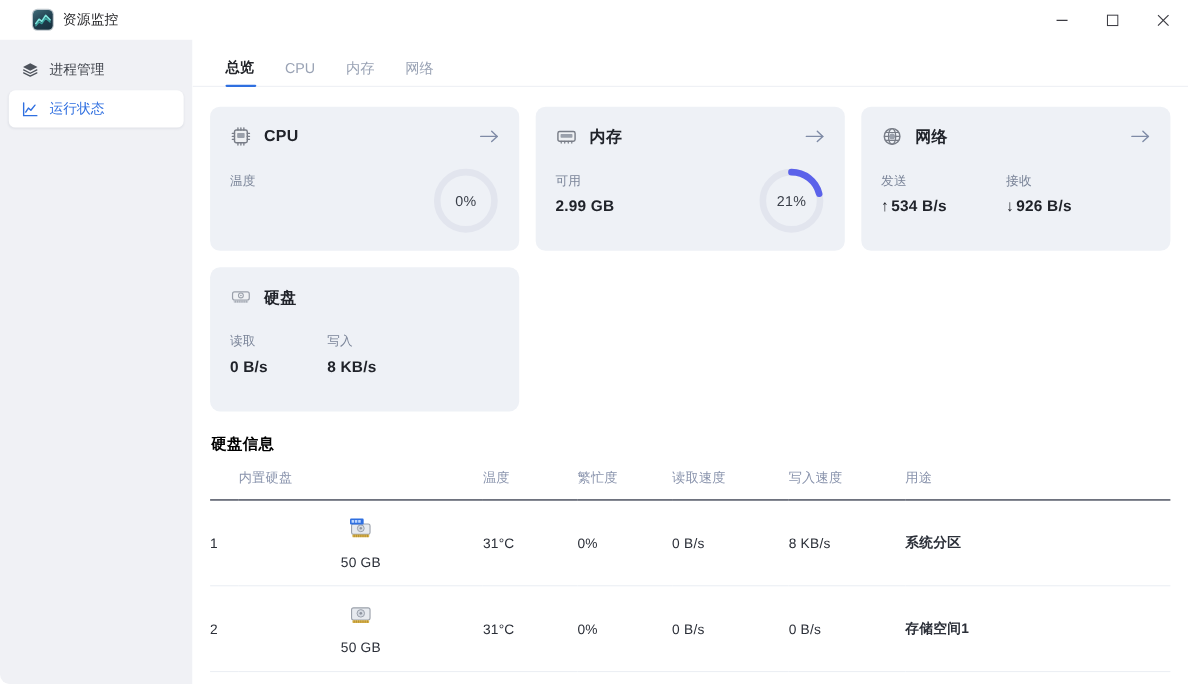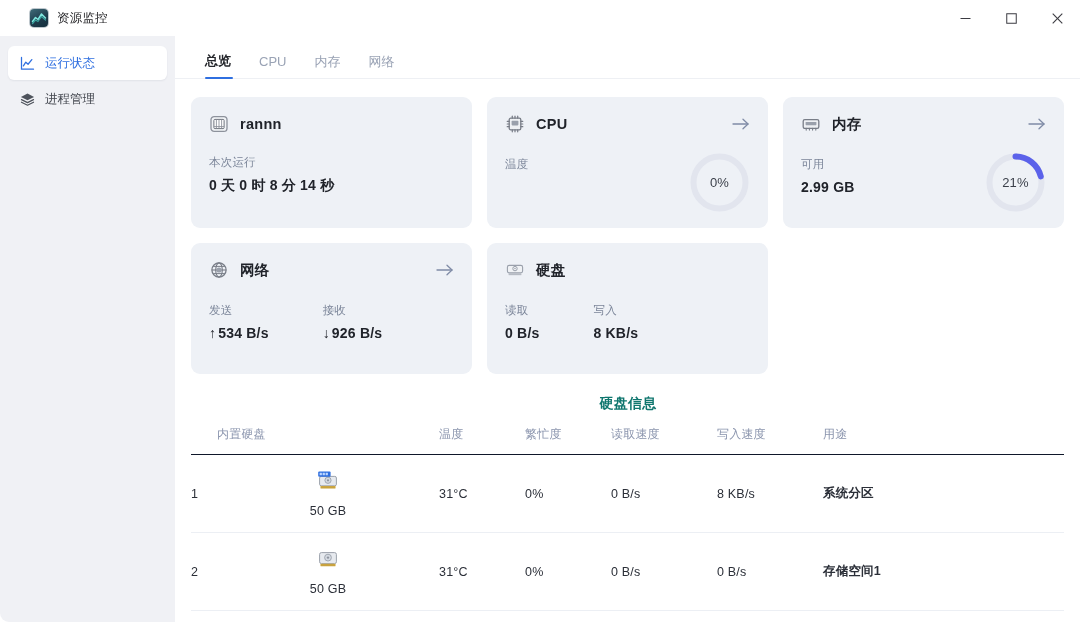--- a/index.html
+++ b/index.html
@@ -224,24 +224,23 @@
     color: #3a3f49;
     letter-spacing: .2px;
   }
   .card.uptime .card-body { margin-top: 20px; }
 
   
   .sect-title {
     margin-top: 21px;
     font-size: 14px;
     font-weight: 700;
-    color: #0f766e;
+    color: #000000;
     letter-spacing: .3px;
     padding-left: 1px;
-    text-align: center;
   }
   table.disk {
     width: 100%;
     border-collapse: collapse;
     margin-top: 13px;
     table-layout: fixed;
   }
   table.disk th {
     text-align: left;
     font-size: 12px;
@@ -310,75 +309,54 @@
             <line x1="0.7" y1="0.7" x2="10.3" y2="10.3" stroke="currentColor" stroke-width="1.1"></line>
             <line x1="10.3" y1="0.7" x2="0.7" y2="10.3" stroke="currentColor" stroke-width="1.1"></line>
           </svg>
       </div>
     </div>
   </div>
 
   <div class="body-wrap">
 
     <div class="sidebar">
-      <div class="side-item active">
-        <span class="s-ico">
-          <svg width="15" height="15" viewBox="0 0 16 16">
-            <path d="M1.6 1.6 V14 H14.4" fill="none" stroke="currentColor" stroke-width="1.35" stroke-linecap="round"></path>
-            <polyline points="3.6,10.6 6.2,6.6 8.6,8.8 12.6,3.8" fill="none" stroke="currentColor" stroke-width="1.35" stroke-linecap="round" stroke-linejoin="round"></polyline>
-          </svg>
-        </span>
-        <span>运行状态</span>
-      </div>
       <div class="side-item">
         <span class="s-ico">
           <svg width="15" height="15" viewBox="0 0 16 16">
             <polygon points="8,1.6 15,5.2 8,8.8 1,5.2" fill="currentColor"></polygon>
             <polyline points="1.6,8.1 8,11.3 14.4,8.1" fill="none" stroke="currentColor" stroke-width="1.3" stroke-linecap="round" stroke-linejoin="round"></polyline>
             <polyline points="1.6,10.9 8,14.1 14.4,10.9" fill="none" stroke="currentColor" stroke-width="1.3" stroke-linecap="round" stroke-linejoin="round"></polyline>
           </svg>
         </span>
         <span>进程管理</span>
       </div>
+      <div class="side-item active">
+        <span class="s-ico">
+          <svg width="15" height="15" viewBox="0 0 16 16">
+            <path d="M1.6 1.6 V14 H14.4" fill="none" stroke="currentColor" stroke-width="1.35" stroke-linecap="round"></path>
+            <polyline points="3.6,10.6 6.2,6.6 8.6,8.8 12.6,3.8" fill="none" stroke="currentColor" stroke-width="1.35" stroke-linecap="round" stroke-linejoin="round"></polyline>
+          </svg>
+        </span>
+        <span>运行状态</span>
+      </div>
     </div>
 
     <div class="content">
 
       <div class="tabs">
         <div class="tab active">总览</div>
         <div class="tab">CPU</div>
         <div class="tab">内存</div>
         <div class="tab">网络</div>
       </div>
 
       <div class="scrollarea">
 
         <div class="cards">
 
-          <div class="card uptime">
-            <div class="card-head">
-              <span class="card-ico">
-                <svg width="20" height="20" viewBox="0 0 20 20">
-                  <rect x="2" y="2.6" width="16" height="14.8" rx="3.2" fill="#f2f4f7" stroke="#8d929c" stroke-width="1.3"></rect>
-                  <rect x="4.9" y="5.4" width="10.2" height="9.2" rx="1" fill="#ffffff" stroke="#6f747e" stroke-width="1"></rect>
-                  <line x1="7.4" y1="5.6" x2="7.4" y2="14.4" stroke="#8d929c" stroke-width=".9"></line>
-                  <line x1="10" y1="5.6" x2="10" y2="14.4" stroke="#8d929c" stroke-width=".9"></line>
-                  <line x1="12.6" y1="5.6" x2="12.6" y2="14.4" stroke="#8d929c" stroke-width=".9"></line>
-                  <line x1="5" y1="12.6" x2="15" y2="12.6" stroke="#8d929c" stroke-width=".9"></line>
-                </svg>
-              </span>
-              <span class="card-title">rannn</span>
-            </div>
-            <div class="card-body">
-              <div class="metric">
-                <span class="metric-label">本次运行</span>
-                <span class="metric-value">0 天 0 时 8 分 14 秒</span>
-              </div>
-            </div>
-          </div>
 
           <div class="card">
             <div class="card-head">
               <span class="card-ico">
                 <svg width="20" height="20" viewBox="0 0 20 20">
                   <rect x="4.2" y="4.2" width="11.6" height="11.6" rx="1.6" fill="#eef0f3" stroke="#787d87" stroke-width="1.3"></rect>
                   <rect x="6.6" y="6.8" width="6.8" height="4.6" rx=".8" fill="#9aa0ab"></rect>
                   <g stroke="#787d87" stroke-width="1.2" stroke-linecap="round">
                     <line x1="7.3" y1="4.2" x2="7.3" y2="2.2"></line>
                       <line x1="10" y1="4.2" x2="10" y2="2.2"></line>

